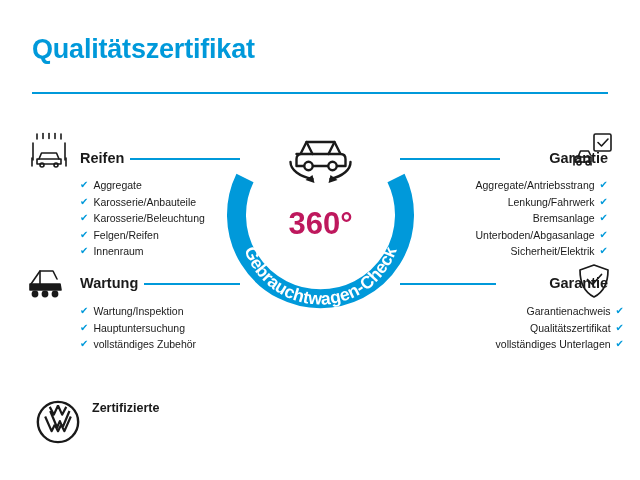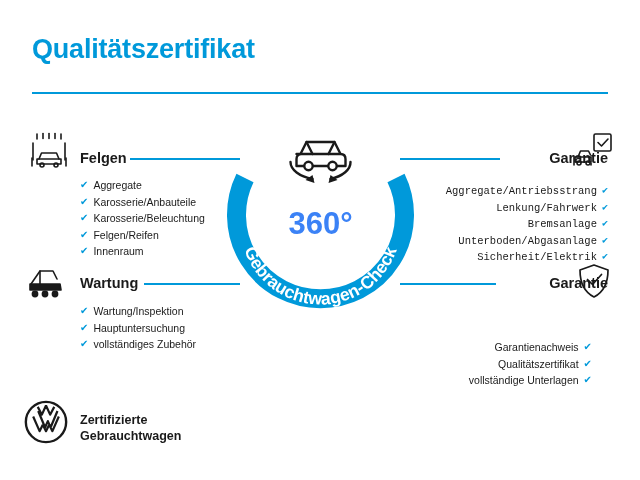--- a/index.html
+++ b/index.html
@@ -84,29 +84,29 @@
   }
   .badge-360 {
     position: absolute;
     left: 0; top: 0;
     width: 205px; height: 205px;
     display: flex;
     align-items: center;
     justify-content: center;
     font-size: 31px;
     font-weight: bold;
-    color: #3b82f6;
+    color: #be185d;
     padding-top: 18px;
   }
   
   #footer {
     position: absolute;
-    left: 24px; top: 400px;
+    left: 36px; top: 400px;
     display: flex;
-    align-items: flex-end;
+    align-items: flex-start;
   }
   #footer .vwlogo { width: 44px; height: 44px; }
   #footer .ftext {
     margin-left: 12px;
     font-size: 12.5px;
     font-weight: bold;
     color: #1a1a1a;
     line-height: 16px;
   }
 </style>
@@ -131,21 +131,21 @@
       </g>
       <g fill="none" stroke="#1a1a1a" stroke-width="1.6" stroke-linejoin="round" stroke-linecap="round">
         <path d="M4 26 L4 34 M38 26 L38 34"></path>
         <path d="M11 27 l2.5 -6 h15 l2.5 6"></path>
         <path d="M9 27 h24 v5 h-24 z"></path>
         <circle cx="14" cy="33" r="2"></circle>
         <circle cx="28" cy="33" r="2"></circle>
       </g>
     </svg>
   </div>
-  <div class="sec-head" style="left:80px; top:150px;">Felgen</div>
+  <div class="sec-head" style="left:80px; top:150px;">Reifen</div>
   <div class="sec-rule" style="left:130px; top:158px; width:110px;"></div>
   <div class="list left" style="left:80px; top:177px;">
     <div class="row">
         <span class="tick">✔</span>
         <span>Aggregate</span>
       </div>
     <div class="row">
         <span class="tick">✔</span>
         <span>Karosserie/Anbauteile</span>
       </div>
@@ -203,21 +203,21 @@
         <path d="M2 24 L2 33 M19 31 L19 33"></path>
         <path d="M6 25 l2.5 -6 h8 l2 4"></path>
         <path d="M3 25 h16 v5 h-16 z"></path>
         <circle cx="7" cy="31" r="2"></circle>
         <circle cx="16" cy="31" r="2"></circle>
       </g>
     </svg>
   </div>
   <div class="sec-head" style="right:32px; top:150px; position:absolute;">Garantie</div>
   <div class="sec-rule" style="left:400px; top:158px; width:100px;"></div>
-  <div class="list right" style="right:32px; top:183px; position:absolute;font-family:Liberation Mono, monospace;">
+  <div class="list right" style="right:32px; top:177px; position:absolute;">
     <div class="row">
         <span>Aggregate/Antriebsstrang</span>
         <span class="tick">✔</span>
       </div>
     <div class="row">
         <span>Lenkung/Fahrwerk</span>
         <span class="tick">✔</span>
       </div>
     <div class="row">
         <span>Bremsanlage</span>
@@ -236,31 +236,31 @@
   <div class="icon-box" style="left:576px; top:262px;">
     <svg width="36" height="40" viewBox="0 0 36 40">
       <g fill="none" stroke="#1a1a1a" stroke-width="1.7" stroke-linejoin="round" stroke-linecap="round">
         <path d="M18 3 L32 8 C32 22 26 31 18 35 C10 31 4 22 4 8 Z"></path>
         <path d="M11.5 17.5 l5 5 l9 -10"></path>
       </g>
     </svg>
   </div>
   <div class="sec-head" style="right:32px; top:275px; position:absolute;">Garantie</div>
   <div class="sec-rule" style="left:400px; top:283px; width:96px;"></div>
-  <div class="list right" style="right:48px; top:303px; position:absolute;margin-top:36px;">
+  <div class="list right" style="right:16px; top:303px; position:absolute;">
     <div class="row">
         <span>Garantienachweis</span>
         <span class="tick">✔</span>
       </div>
     <div class="row">
         <span>Qualitätszertifikat</span>
         <span class="tick">✔</span>
       </div>
     <div class="row">
-        <span>vollständige Unterlagen</span>
+        <span>vollständiges Unterlagen</span>
         <span class="tick">✔</span>
       </div>
   </div>
 
   <div id="badge">
     <svg width="205" height="205" viewBox="0 0 205 205">
       <defs>
         <path id="arcpath" d="M 22 112 A 80 80 0 0 0 183 112" fill="none"></path>
       </defs>
 
@@ -293,17 +293,16 @@
   <div id="footer">
     <svg class="vwlogo" viewBox="0 0 48 48">
       <circle cx="24" cy="24" r="22" fill="none" stroke="#1a1a1a" stroke-width="2.6"></circle>
       <path d="M24 6 L28.5 16 L33 7.5 M24 6 L19.5 16 L15 7.5
                M15.5 12 L23 30 L26 23 L29 30 L36.5 12
                M10 18 L17 34 L20.5 27 M38 18 L31 34 L27.5 27
                M20.5 27 L24 34 L27.5 27" fill="none" stroke="#1a1a1a" stroke-width="2.4" stroke-linejoin="round"></path>
     </svg>
     <div class="ftext">
       <div>Zertifizierte</div>
-      <div>Gebrauchtwagen</div>
     </div>
   </div>
 
 </div>
 
 </body></html>

